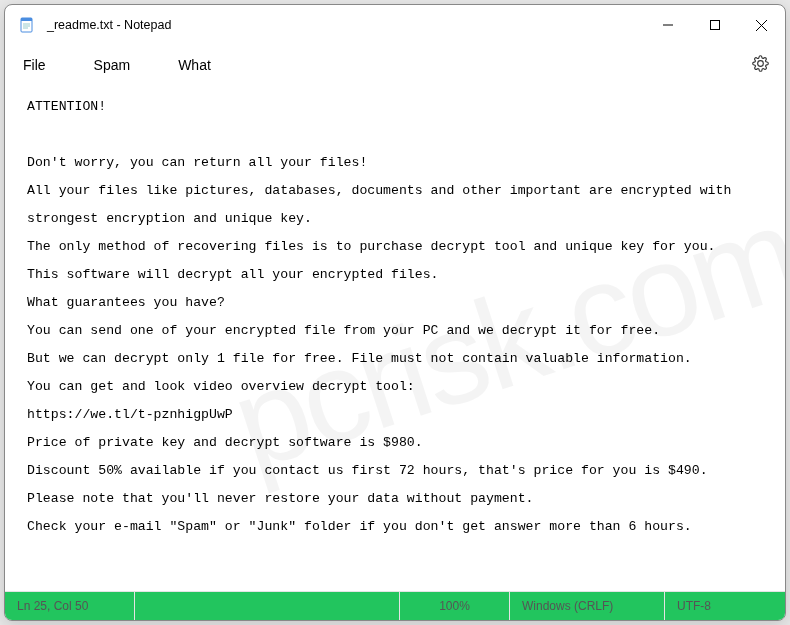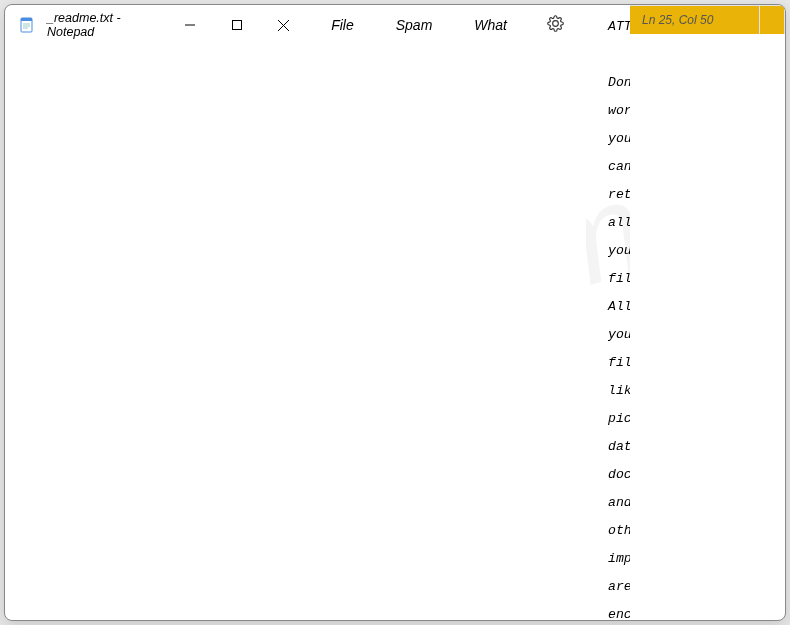--- a/index.html
+++ b/index.html
@@ -11,23 +11,23 @@
       overflow: hidden;
       position: relative;
     }
     .window {
       position: absolute;
       top: 4px; left: 4px; right: 4px; bottom: 4px;
       background: #fff;
       border: 1px solid #888;
       border-radius: 8px;
       display: flex;
+      flex-direction: column;
       overflow: hidden;
       box-shadow: 0 4px 16px rgba(0,0,0,0.15);
-      font-style: italic;
     }
     .titlebar {
       height: 40px;
       display: flex;
       align-items: center;
       padding-left: 14px;
       border-bottom: 0px solid transparent;
     }
     .titlebar .icon {
       width: 16px; height: 16px; margin-right: 12px;
@@ -36,22 +36,22 @@
     .winctrls { margin-left: auto; display: flex; }
     .winbtn {
       width: 47px; height: 40px;
       display: flex; align-items: center; justify-content: center;
       color: #000;
     }
     .menubar {
       height: 40px;
       display: flex;
       align-items: center;
-      padding: 0 10px;
-      gap: 14px;
+      padding: 0 4px;
+      gap: 20px;
     }
     .menuitem {
       padding: 6px 14px;
       font-size: 14px;
       color: #000;
       border-radius: 4px;
     }
     .gearwrap { margin-left: auto; padding: 6px 12px; }
     .content {
       flex: 1;
@@ -66,21 +66,21 @@
     }
     .caret {
       display: inline-block;
       width: 1px; height: 15px;
       background: #000;
       vertical-align: text-bottom;
       margin-left: 0px;
     }
     .statusbar {
       height: 29px;
-      background: #eab308;
+      background: #22c55e;
       border-top: 1px solid #e4e4e4;
       display: flex;
       align-items: center;
       font-size: 12px;
       color: #555;
     }
     .sb-cell {
       padding: 0 12px;
       height: 100%;
       display: flex;
@@ -178,15 +178,18 @@
 datarestorehelp@airmail.cc
 
 Your personal ID:
 0705JOsie0p9eOjKhnqqYhRwp0mJ1UVBkhAmo4OFhPXKu9KCu</span><span class="caret"></span>
     <div class="watermark">pcrisk.com</div>
   </div>
 
   <div class="statusbar">
     <div class="sb-cell first">Ln 25, Col 50</div>
     <div class="sb-cell spacer"></div>
+    <div class="sb-cell zoom">100%</div>
+    <div class="sb-cell eol">Windows (CRLF)</div>
+    <div class="sb-cell enc">UTF-8</div>
   </div>
 
 </div>
 
 </body></html>

